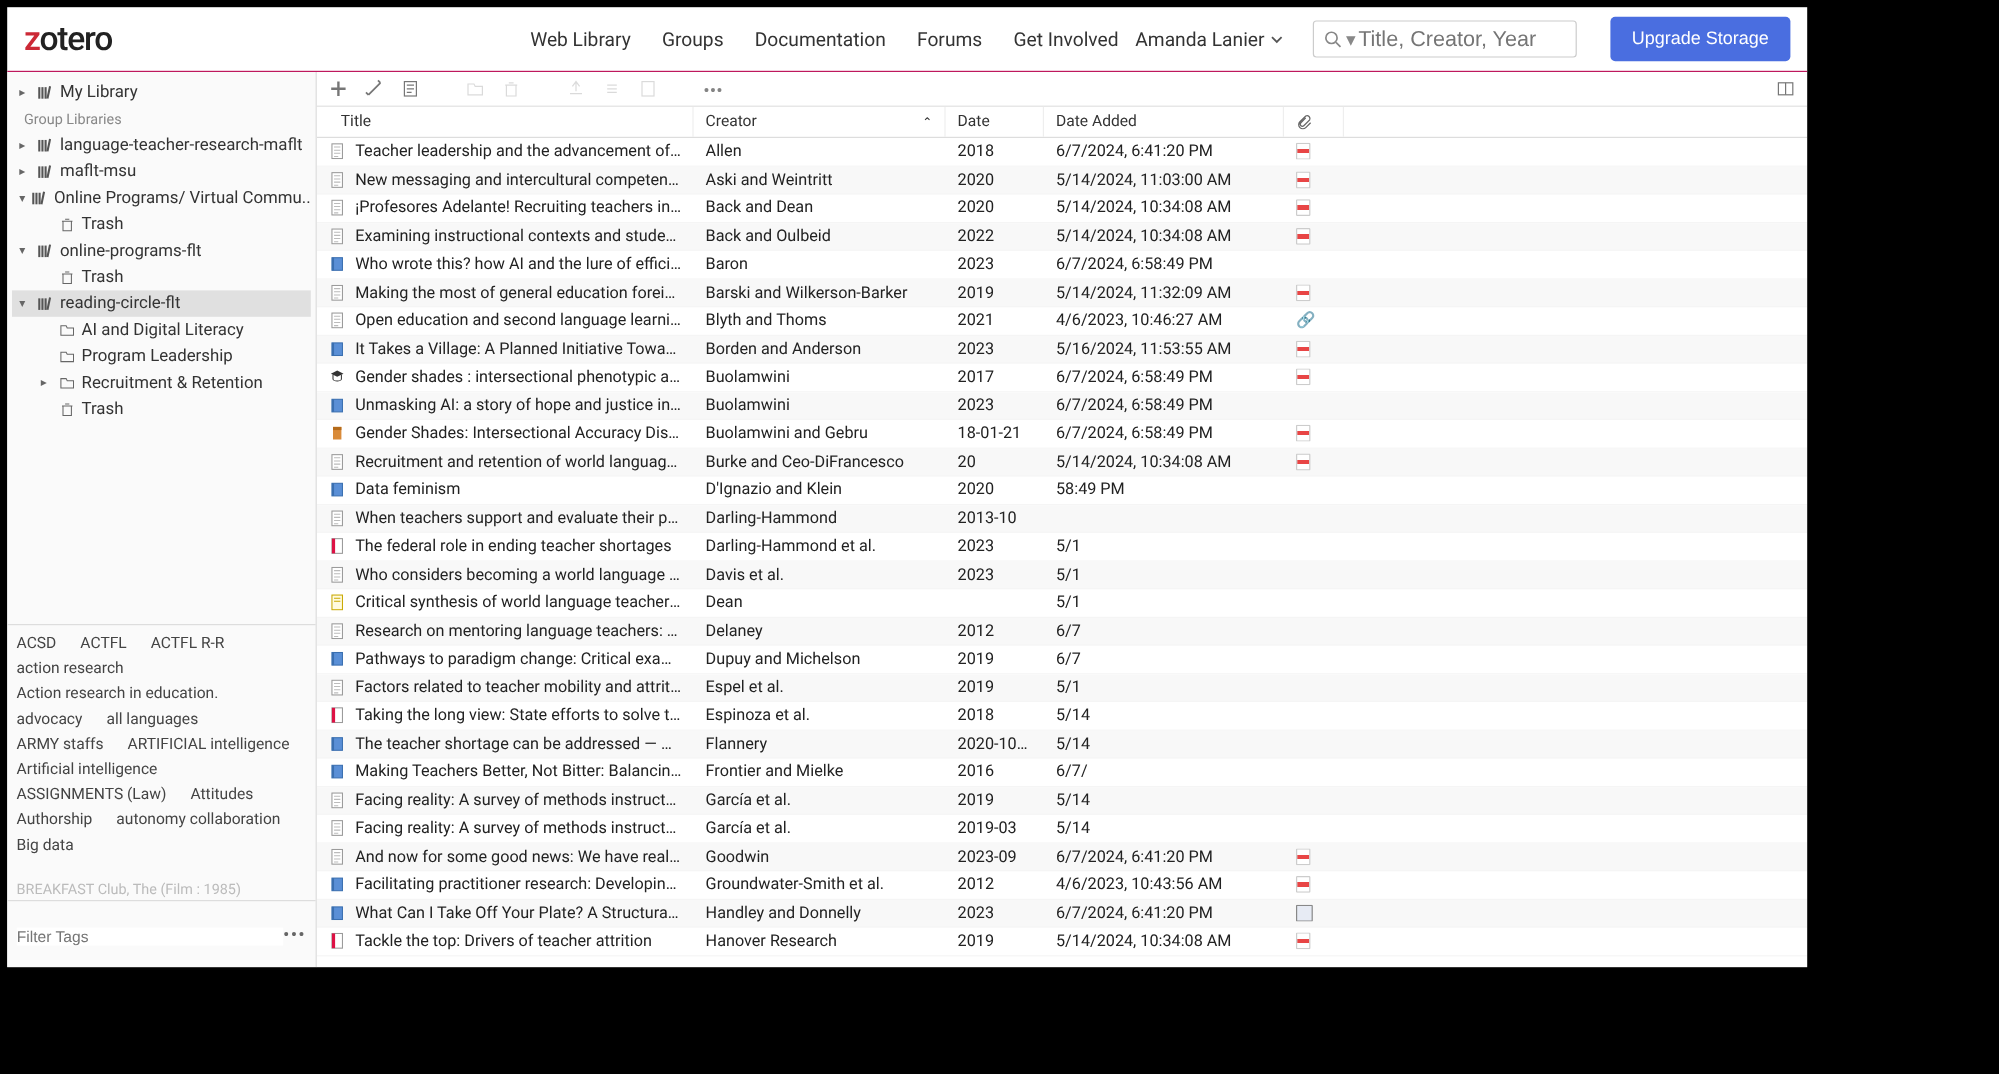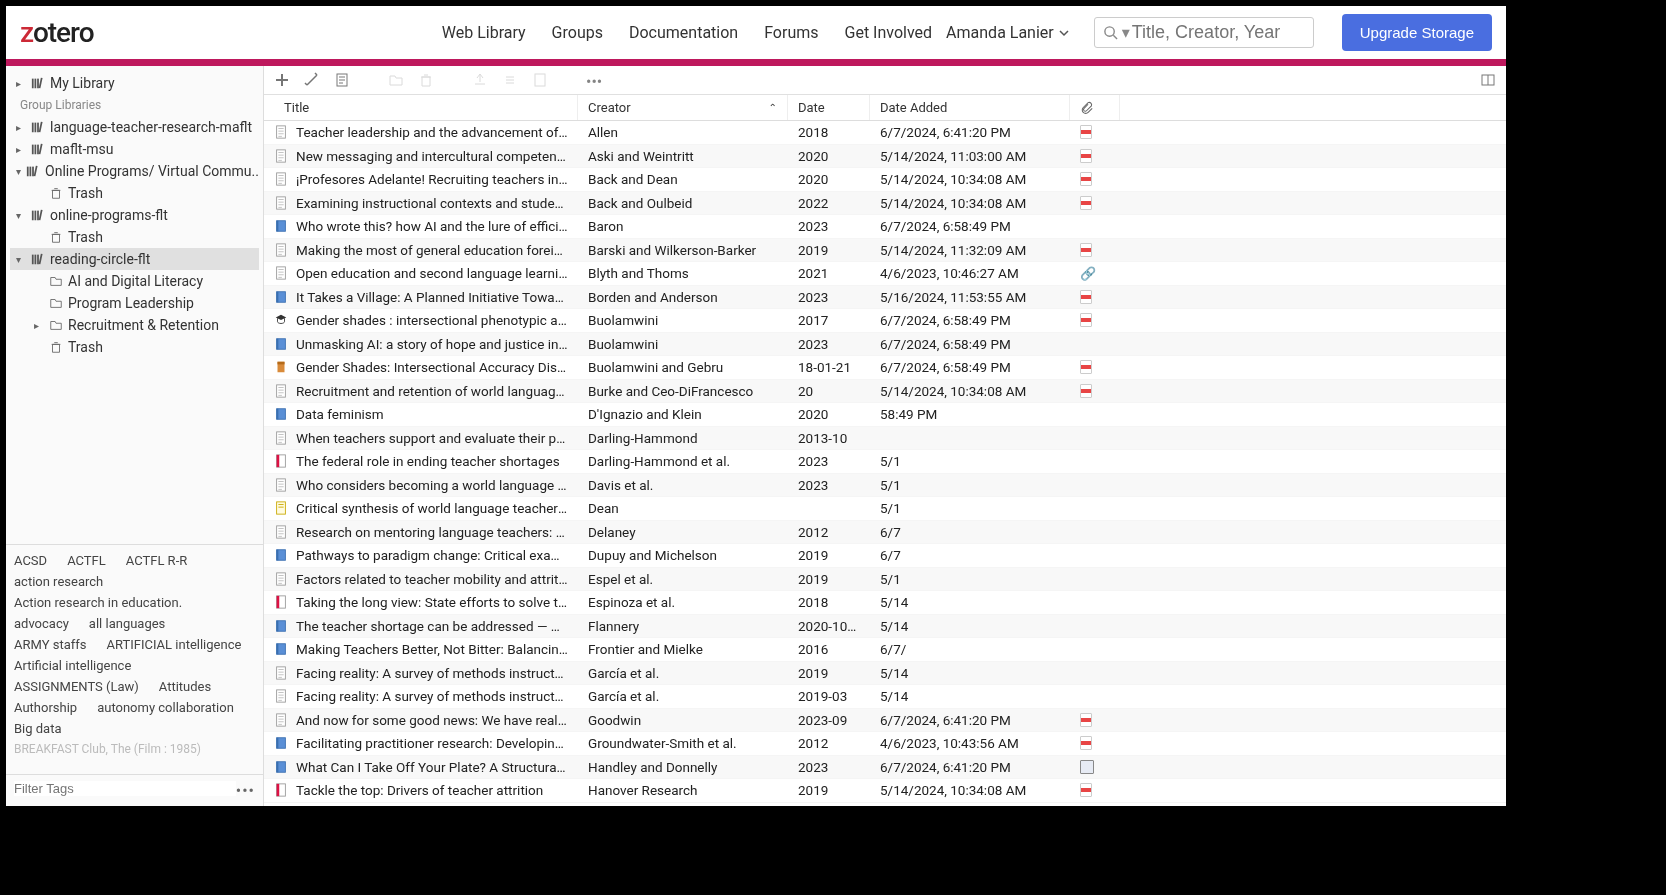--- a/index.html
+++ b/index.html
@@ -1,20 +1,20 @@
 <!DOCTYPE html>
 <html><head>
 <meta charset="utf-8">
 <style>
 * { margin: 0; padding: 0; box-sizing: border-box; }
 body { font-family: -apple-system, BlinkMacSystemFont, "Segoe UI", Roboto, Helvetica, Arial, sans-serif; background: #000; padding: 6px; }
 .frame { width: 1500px; height: 800px; background: #fff; display: flex; flex-direction: column; overflow: hidden; }
 
 
-.header { display: flex; align-items: center; padding: 8px 14px; border-bottom: 7px solid #be185d; gap: 14px; }
+.header { display: flex; align-items: center; padding: 8px 14px; border-bottom: 1px solid #be185d; gap: 14px; }
 .logo { font-size: 28px; font-weight: 500; letter-spacing: -1px; }
 .logo .z { color: #cc2936; }
 .logo .rest { color: #222; }
 .nav { display: flex; gap: 26px; margin-left: auto; font-size: 16px; color: #333; }
 .nav-item { cursor: pointer; }
 .user-menu { font-size: 16px; color: #333; display: flex; align-items: center; gap: 4px; cursor: pointer; }
 .search-box { display: flex; align-items: center; border: 1px solid #ccc; border-radius: 3px; padding: 4px 8px; width: 220px; margin-left: 10px; }
 .search-box input { border: none; outline: none; font-size: 18px; width: 100%; color: #888; }
 .search-box svg { flex-shrink: 0; margin-right: 4px; }
 .upgrade-btn { background: #4a6ee0; color: #fff; border: none; border-radius: 4px; padding: 10px 18px; font-size: 15px; cursor: pointer; margin-left: 14px; }
@@ -30,21 +30,21 @@
 .tree-item .disclose { width: 10px; font-size: 10px; color: #666; }
 .tree-label-small { font-size: 12px; color: #888; padding: 4px 10px; }
 .indent-1 { padding-left: 24px; }
 .lib-icon { width: 14px; height: 14px; flex-shrink: 0; }
 
 
 .tags-pane { border-top: 1px solid #ddd; padding: 8px; font-size: 13px; color: #444; overflow-y: auto; height: 230px; position: relative; }
 .tags-pane::-webkit-scrollbar { width: 8px; }
 .tag-cloud { display: flex; flex-wrap: wrap; gap: 6px 20px; }
 .tag { cursor: pointer; white-space: nowrap; }
-.filter-row { border-top: 1px solid #ddd; display: flex; align-items: flex-start; padding: 6px 8px; }
+.filter-row { border-top: 1px solid #ddd; display: flex; align-items: flex-end; padding: 18px 8px; }
 .filter-row input { border: none; outline: none; font-size: 13px; flex: 1; }
 .filter-more { font-size: 16px; color: #666; cursor: pointer; letter-spacing: 1px; }
 
 
 .main { flex: 1; display: flex; flex-direction: column; position: relative; }
 
 
 .toolbar { display: flex; align-items: center; padding: 6px 10px; gap: 14px; border-bottom: 1px solid #e0e0e0; color: #555; }
 .tool-icon { width: 16px; height: 16px; cursor: pointer; opacity: 0.8; }
 .tool-icon.disabled { opacity: 0.3; cursor: default; }
@@ -240,21 +240,21 @@
             <span class="tag">all languages</span>
             <span class="tag">ARMY staffs</span>
             <span class="tag">ARTIFICIAL intelligence</span>
             <span class="tag">Artificial intelligence</span>
             <span class="tag">ASSIGNMENTS (Law)</span>
             <span class="tag">Attitudes</span>
             <span class="tag">Authorship</span>
             <span class="tag">autonomy collaboration</span>
             <span class="tag">Big data</span>
           </div>
-        <div style="color:#bbb;font-size:12px;margin-top:6px;">BREAKFAST Club, The (Film : 1985)</div>
+        <div style="color:#bbb;font-size:12px;margin-top:22px;">BREAKFAST Club, The (Film : 1985)</div>
       </div>
       <div class="filter-row">
         <input placeholder="Filter Tags" style="">
         <span class="filter-more">•••</span>
       </div>
     </div>
 
     <div class="main">
       <div class="toolbar">
         <svg class="tool-icon" viewBox="0 0 16 16">

